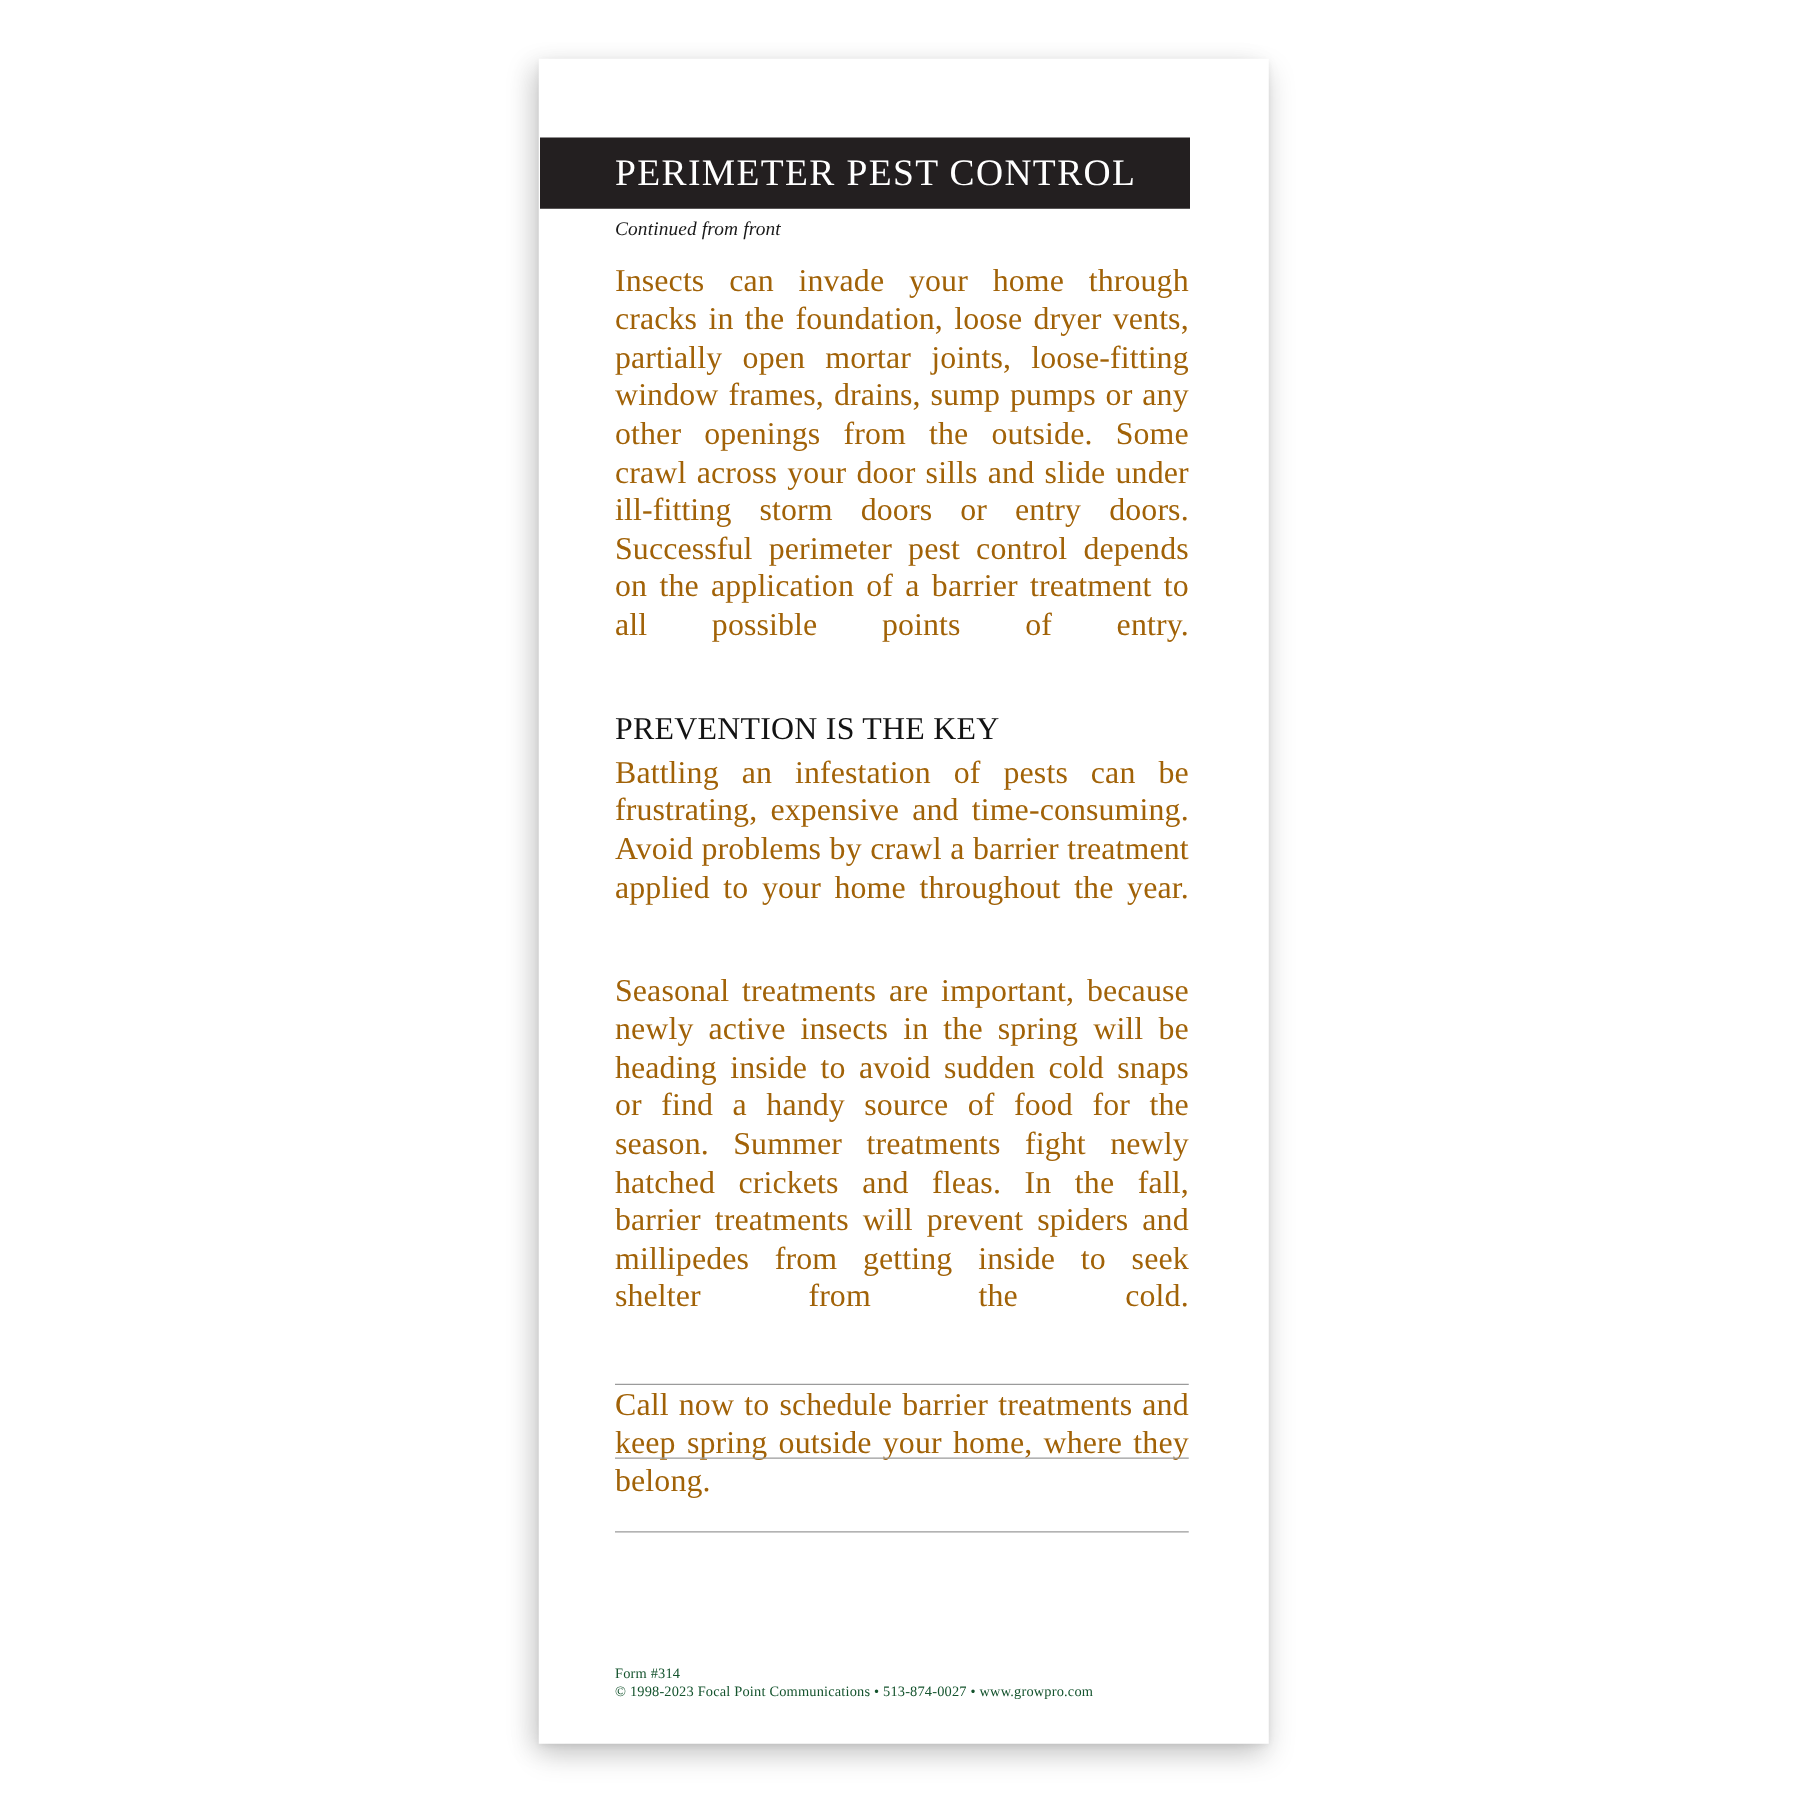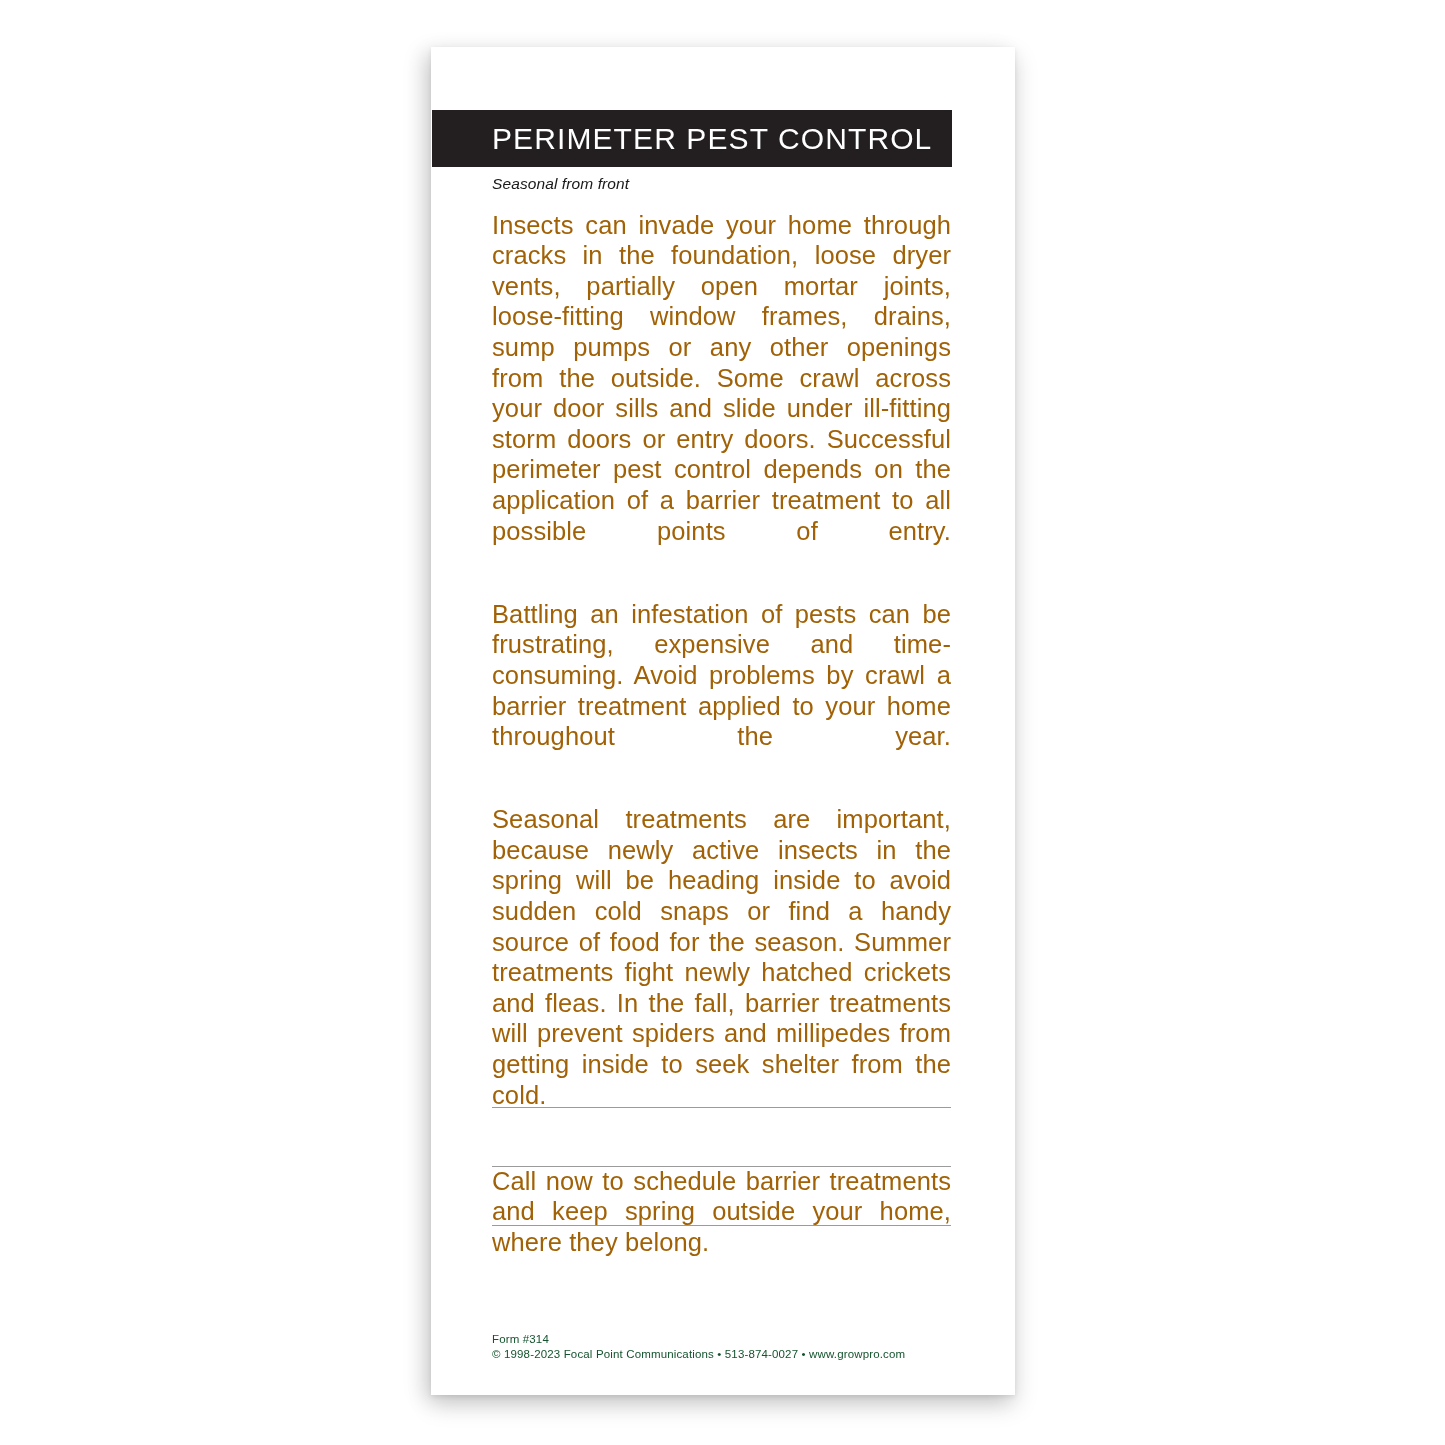--- a/index.html
+++ b/index.html
@@ -12,20 +12,21 @@
     background: #ffffff;
     font-family: "Liberation Sans", sans-serif;
     overflow: hidden;
   }
 
   #stage {
     position: relative;
     width: 1445px;
     height: 1445px;
     background: #ffffff;
+    font-family: Liberation Serif, serif;
   }
 
   
   .page {
     position: absolute;
     left: 431px;
     top: 47px;
     width: 584px;
     height: 1348px;
     background: #ffffff;
@@ -136,24 +137,25 @@
 <div id="stage">
 
   <div class="page">
 
     <div class="header-bar">
       <div class="header-title">PERIMETER PEST CONTROL</div>
     </div>
 
     <div class="content">
 
-      <p class="kicker no-stretch">Seasonal from front</p>
+      <p class="kicker no-stretch">Continued from front</p>
 
       <p class="para">Insects can invade your home through cracks in the foundation, loose dryer vents, partially open mortar joints, loose-fitting window frames, drains, sump pumps or any other openings from the outside. Some crawl across your door sills and slide under ill-fitting storm doors or entry doors. Successful perimeter pest control depends on the application of a barrier treatment to all possible points of entry.</p>
 
+      <p class="section-head">PREVENTION IS THE KEY</p>
 
       <p class="para tight">Battling an infestation of pests can be frustrating, expensive and time-consuming. Avoid problems by crawl a barrier treatment applied to your home throughout the year.</p>
 
       <p class="para gap-lg">Seasonal treatments are important, because newly active insects in the spring will be heading inside to avoid sudden cold snaps or find a handy source of food for the season. Summer treatments fight newly hatched crickets and fleas. In the fall, barrier treatments will prevent spiders and millipedes from getting inside to seek shelter from the cold.</p>
 
       <p class="para no-stretch">Call now to schedule barrier treatments and keep spring outside your home, where they belong.</p>
 
     </div>
 
     <div class="rules">

